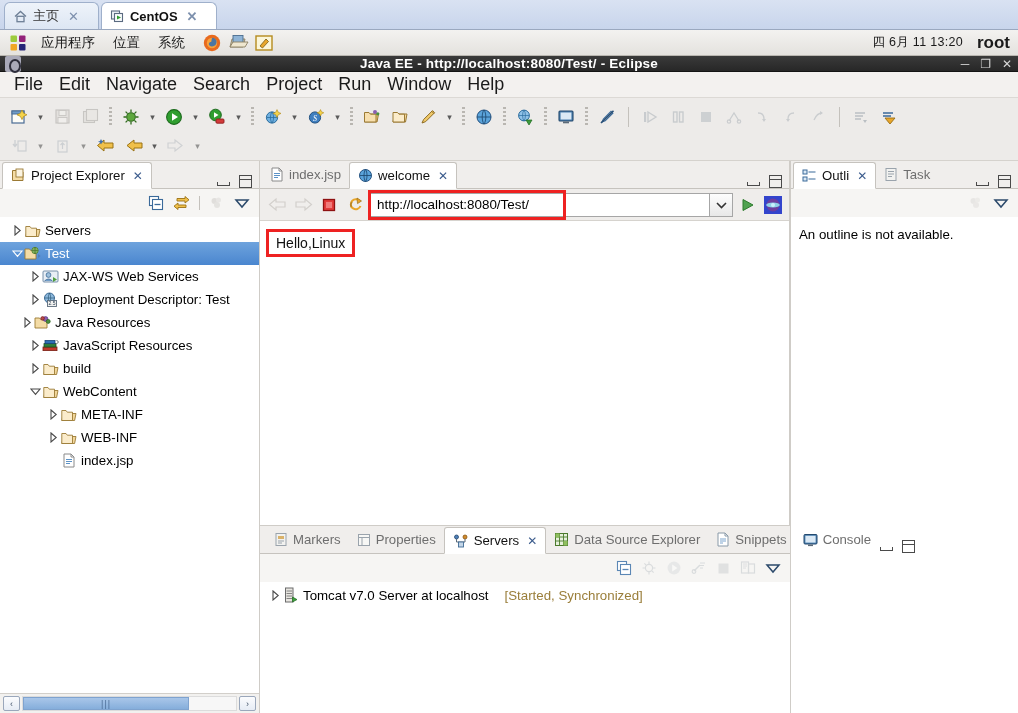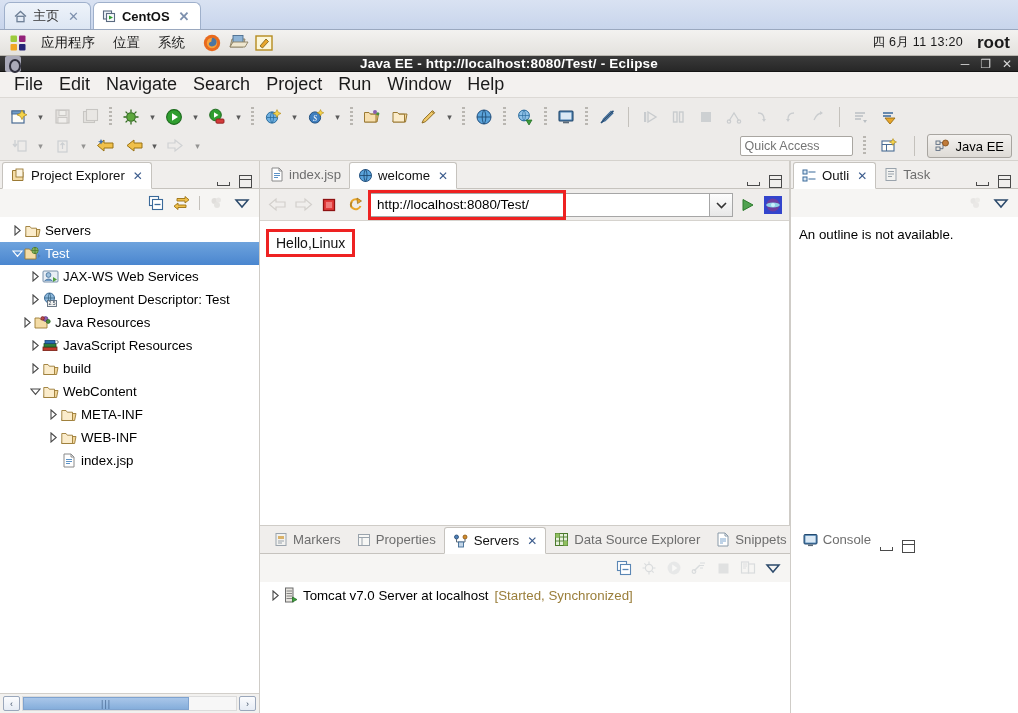--- a/index.html
+++ b/index.html
@@ -18,21 +18,21 @@
     align-items: flex-end;
     padding-left: 4px;
     border-bottom: 1px solid #9aa8bf;
     position: relative;
   }
   .vmtab {
     height: 27px;
     display: flex;
     align-items: center;
     gap: 5px;
-    padding: 0 11px 0 8px;
+    padding: 0 19px 0 8px;
     margin-right: 2px;
     border-radius: 6px 6px 0 0;
     border: 1px solid #9fb0cb;
     border-bottom: none;
     background: linear-gradient(#eef3fa, #dde6f3);
     font-size: 13px;
     color: #333;
   }
   .vmtab.active {
     background: #ffffff;
@@ -203,21 +203,21 @@
   #hello {
     display:inline-block; font-size:14px; padding:3px 7px; color:#111;
     border:3px solid #ee2222; background:#fff; font-family:"Liberation Sans", sans-serif;
   }
 
   
   #bottom-panel { height:188px; display:flex; flex-direction:column; border-top:1px solid #cfccc7; background:#eab308;}
   #bottom-tabs { height:28px; display:flex; align-items:flex-end; padding-left:6px; border-bottom:1px solid #c6c3be;}
   #bottom-body { flex:1; background:#fff; }
   .srow { height:26px; display:flex; align-items:center; font-size:13.3px; padding-left:4px;}
-  .srow .state { color:#9a7e3a; margin-left:6px; }
+  .srow .state { color:#9a7e3a; margin-left:16px; }
 
   
   #outline-body { flex:1; background:#fff; padding:10px 8px; font-size:13.3px;}
 
   
   svg { display:block; }
 </style>
 </head>
 <body>
 
@@ -512,43 +512,20 @@
           </svg>
       </span>
       <span class="tarrow">▾</span>
       <span class="tbtn" style="opacity:.35">
         <svg width="20" height="18" viewBox="0 0 20 18">
             <path d="M9 3 L9 6 L2 6 L2 11 L9 11 L9 14 L16 8.5 Z" fill="none" stroke="#9aa3ac" stroke-width="1.2"></path>
           </svg>
       </span>
       <span class="tarrow" style="opacity:.6">▾</span>
 
-      <span id="quickaccess">
-        <input id="qa-input" readonly="" placeholder="Quick Access" style="">
-        <span class="tsep"></span>
-        <span class="tbtn">
-          <svg width="18" height="18" viewBox="0 0 18 18">
-              <rect x="2" y="4" width="12" height="10" fill="#fdfcf8" stroke="#4a6c94" stroke-width="1.1"></rect>
-              <path d="M2 7.5h12M6.5 7.5v6.5" stroke="#4a6c94" stroke-width="1"></path>
-              <path d="M13 1.6 l1.1 2.3 L16.5 5 l-2.4 1.1 L13 8.4 l-1.1-2.3 L9.5 5 l2.4-1.1z" fill="#f5d34a" stroke="#b08a18" stroke-width="0.6"></path>
-            </svg>
-        </span>
-        <span class="tsep plain"></span>
-        <span class="persp-btn">
-          <span>
-            <svg width="16" height="16" viewBox="0 0 16 16">
-                <rect x="1" y="3" width="4" height="3.4" fill="#e9e6df" stroke="#5a6a80" stroke-width="0.9"></rect>
-                <rect x="1" y="9" width="4" height="3.4" fill="#e9e6df" stroke="#5a6a80" stroke-width="0.9"></rect>
-                <path d="M5 4.7 h3 v6 h-3" fill="none" stroke="#5a6a80" stroke-width="0.9"></path>
-                <circle cx="10.5" cy="5" r="3" fill="#c07b3a" stroke="#7d4a16" stroke-width="0.8"></circle>
-              </svg>
-          </span>
-          <span>Java EE</span>
-        </span>
-      </span>
     </div>
   </div>
 
   <div id="workbench">
 
     <div id="left-col">
       <div class="viewtabs">
         <div class="vtab active">
           <span>
             <svg width="15" height="15" viewBox="0 0 15 15">

